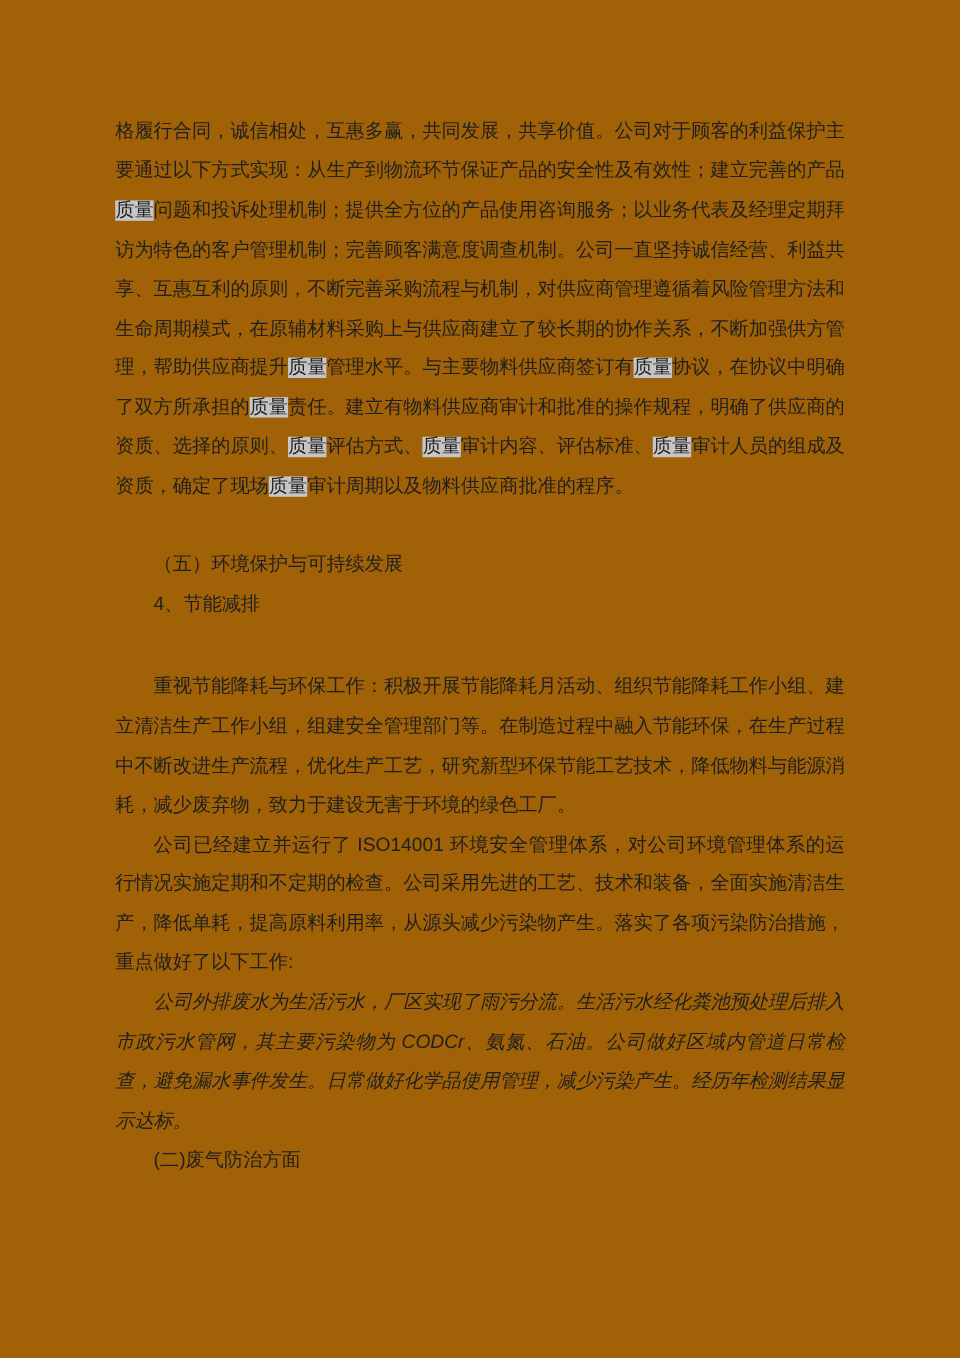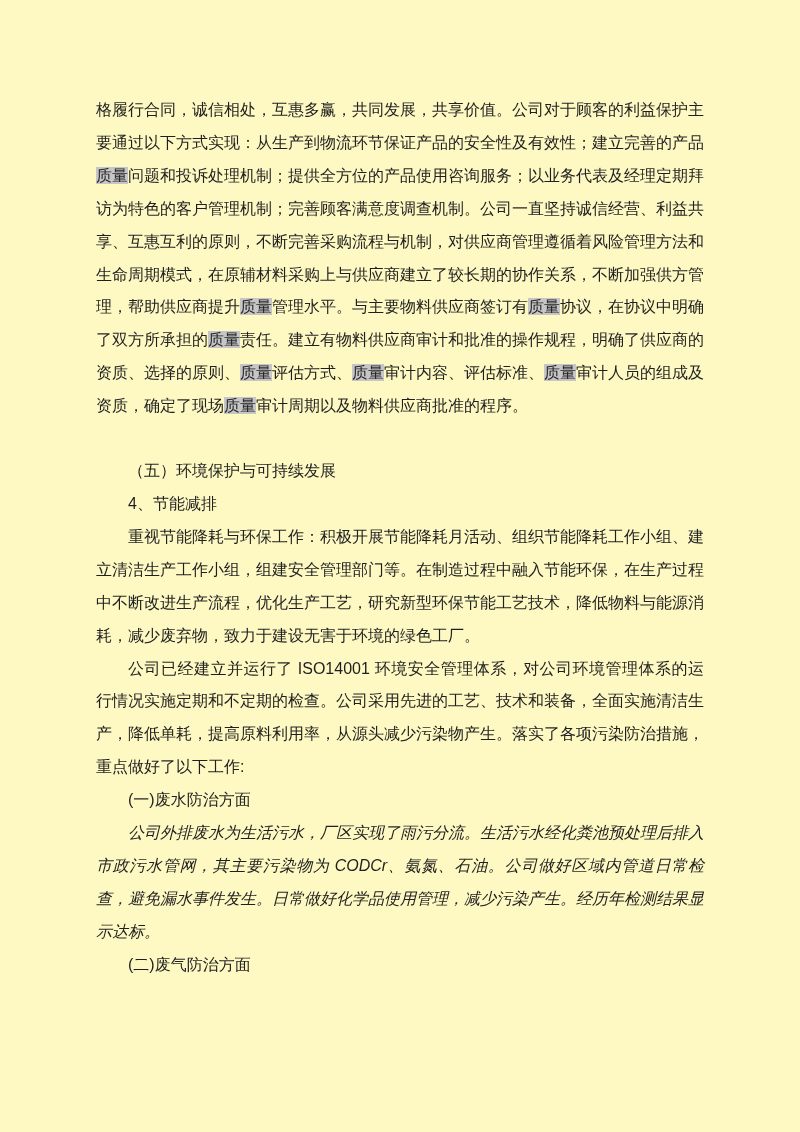--- a/index.html
+++ b/index.html
@@ -33,24 +33,23 @@
     text-indent: 2em;
   }
   .hl {
     
     background: #c6c6c6;
   }
 </style>
 </head>
 <body>
 
-<div class="page" style="background: #fef9c3;">
+<div class="page" style="background: #a16207;">
   <div class="text-area">
       <p class="para" style="color: rgb(31, 31, 31);"><span>格履行合同，诚信相处，互惠多赢，共同发展，共享价值。公司对于顾客的利益保护主要通过以下方式实现：从生产到物流环节保证产品的安全性及有效性；建立完善的产品</span><span class="hl" style="background: rgb(198, 198, 198);">质量</span><span>问题和投诉处理机制；提供全方位的产品使用咨询服务；以业务代表及经理定期拜访为特色的客户管理机制；完善顾客满意度调查机制。公司一直坚持诚信经营、利益共享、互惠互利的原则，不断完善采购流程与机制，对供应商管理遵循着风险管理方法和生命周期模式，在原辅材料采购上与供应商建立了较长期的协作关系，不断加强供方管理，帮助供应商提升</span><span class="hl" style="background: rgb(198, 198, 198);">质量</span><span>管理水平。与主要物料供应商签订有</span><span class="hl" style="background: rgb(198, 198, 198);">质量</span><span>协议，在协议中明确了双方所承担的</span><span class="hl" style="background: rgb(198, 198, 198);">质量</span><span>责任。建立有物料供应商审计和批准的操作规程，明确了供应商的资质、选择的原则、</span><span class="hl" style="background: rgb(198, 198, 198);">质量</span><span>评估方式、</span><span class="hl" style="background: rgb(198, 198, 198);">质量</span><span>审计内容、评估标准、</span><span class="hl" style="background: rgb(198, 198, 198);">质量</span><span>审计人员的组成及资质，确定了现场</span><span class="hl" style="background: rgb(198, 198, 198);">质量</span><span>审计周期以及物料供应商批准的程序。</span></p>
       <p class="para indent" style="color: rgb(31, 31, 31); margin-top: 32px;"><span>（五）环境保护与可持续发展</span></p>
       <p class="para indent" style="color: rgb(31, 31, 31);"><span>4、节能减排</span></p>
-      <p class="para indent" style="color: rgb(31, 31, 31);"><span>重视节能降耗与环保工作：积极开展节能降耗月活动、组织节能降耗工作小组、建立清洁生产工作小组，组建安全管理部门等。在制造过程中融入节能环保，在生产过程中不断改进生产流程，优化生产工艺，研究新型环保节能工艺技术，降低物料与能源消耗，减少废弃物，致力于建设无害于环境的绿色工厂。</span></p>
+      <p class="para indent" style="color: rgb(31, 31, 31); margin-top: 36px;"><span>重视节能降耗与环保工作：积极开展节能降耗月活动、组织节能降耗工作小组、建立清洁生产工作小组，组建安全管理部门等。在制造过程中融入节能环保，在生产过程中不断改进生产流程，优化生产工艺，研究新型环保节能工艺技术，降低物料与能源消耗，减少废弃物，致力于建设无害于环境的绿色工厂。</span></p>
       <p class="para indent" style="color: rgb(31, 31, 31);"><span>公司已经建立并运行了 ISO14001 环境安全管理体系，对公司环境管理体系的运行情况实施定期和不定期的检查。公司采用先进的工艺、技术和装备，全面实施清洁生产，降低单耗，提高原料利用率，从源头减少污染物产生。落实了各项污染防治措施，重点做好了以下工作:</span></p>
-      <p class="para indent" style="color: rgb(31, 31, 31);"><span>(一)废水防治方面</span></p>
       <p class="para indent" style="color: rgb(31, 31, 31); font-style: italic;"><span>公司外排废水为生活污水，厂区实现了雨污分流。生活污水经化粪池预处理后排入市政污水管网，其主要污染物为 CODCr、氨氮、石油。公司做好区域内管道日常检查，避免漏水事件发生。日常做好化学品使用管理，减少污染产生。经历年检测结果显示达标。</span></p>
       <p class="para indent" style="color: rgb(31, 31, 31);"><span>(二)废气防治方面</span></p>
     </div>
 </div>
 
 </body></html>

